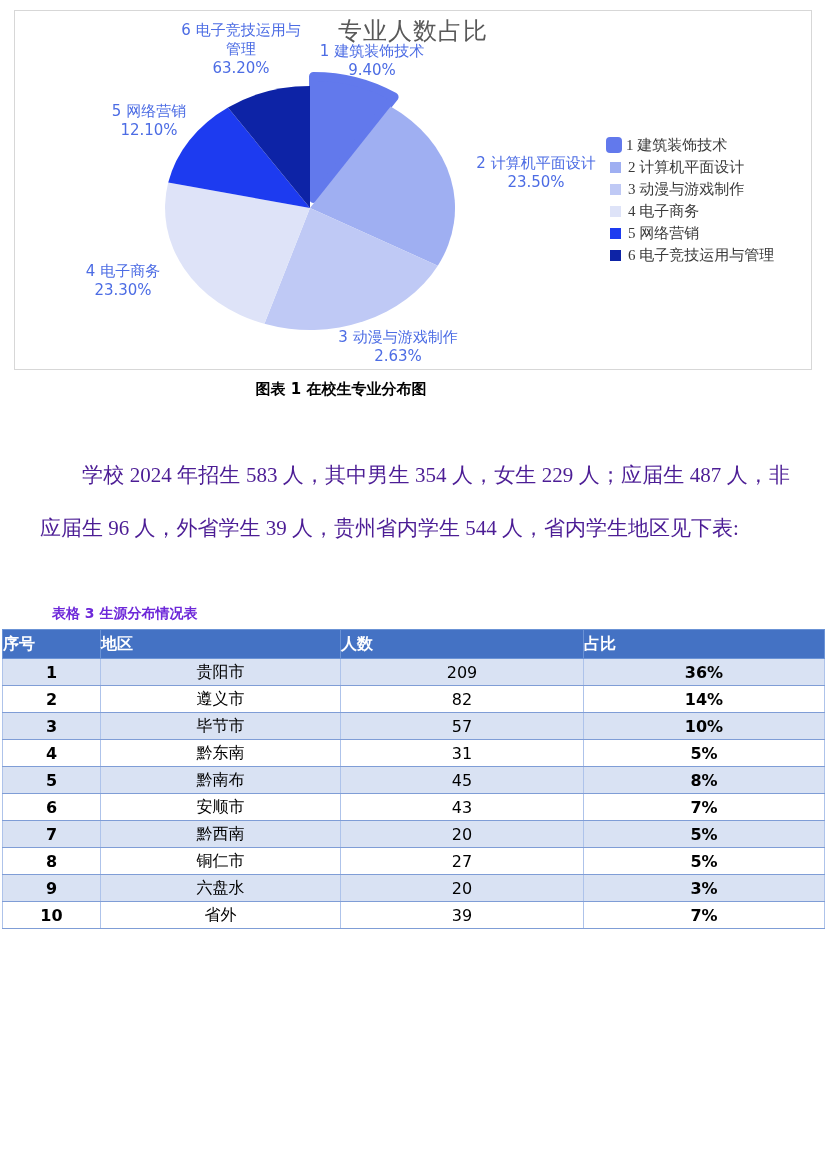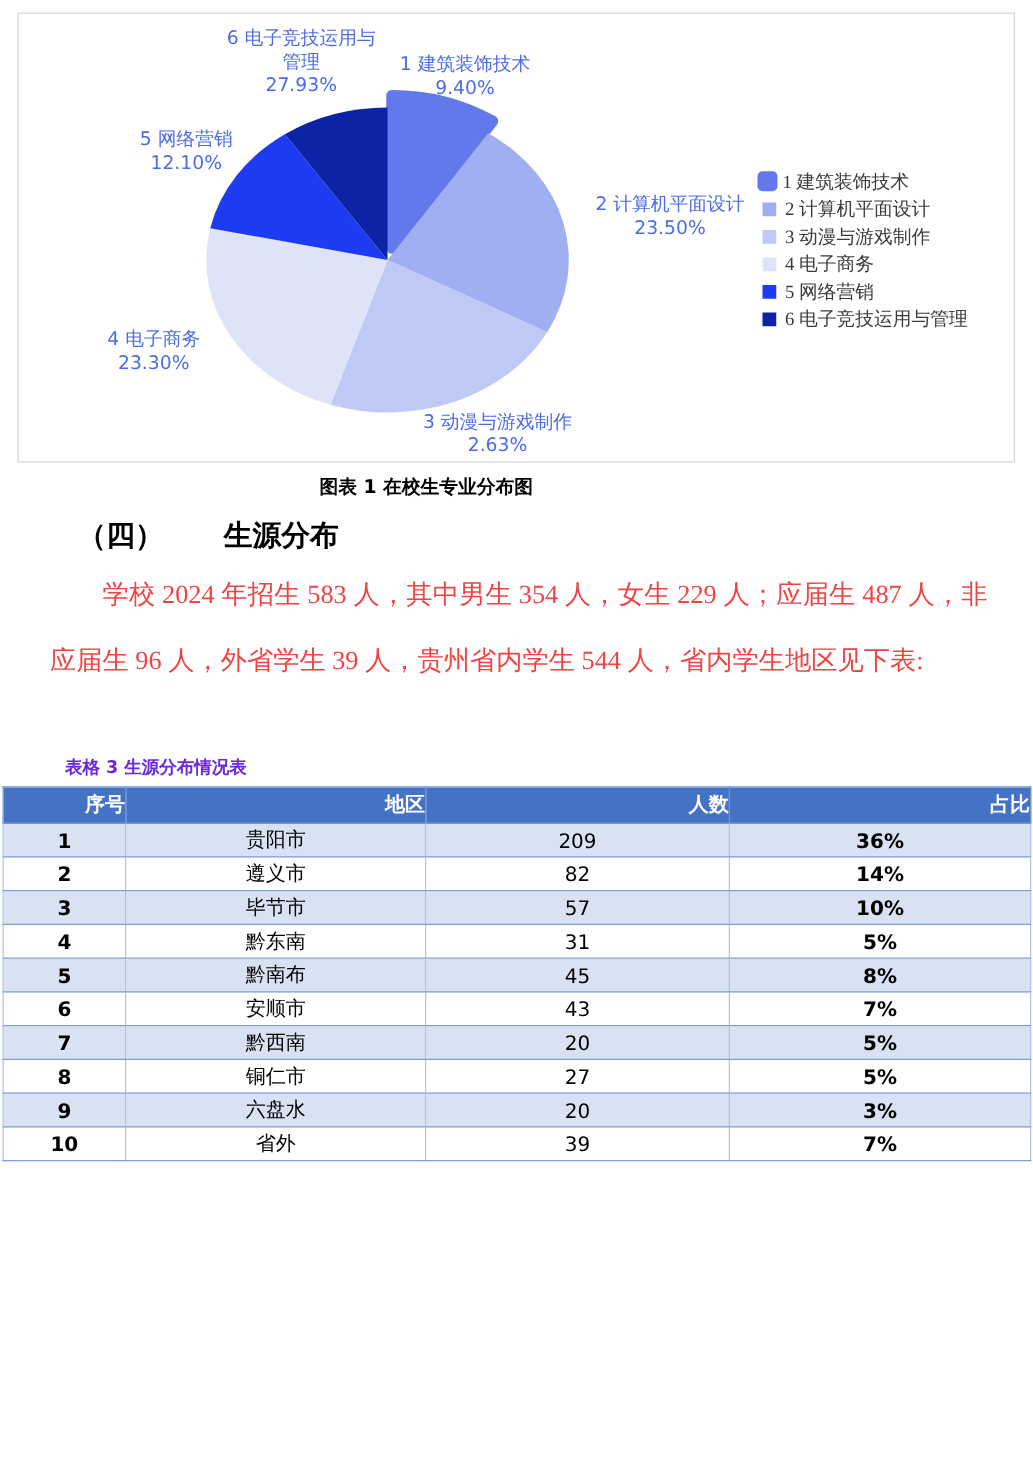--- a/index.html
+++ b/index.html
@@ -26,46 +26,47 @@
                font-family:"Liberation Serif",serif;font-size:15px;color:#3a3a3a;white-space:nowrap;}
   .legend-item .sw{width:11px;height:11px;margin:0 7px 0 5px;flex:0 0 auto;}
   .legend-item.first .sw{width:16px;height:16px;border-radius:4px;margin:0 4px 0 1px;}
 
   
   .fig-caption{position:absolute;left:0;top:380px;width:682px;text-align:center;
                font-family:"DejaVu Sans",sans-serif;font-size:15px;font-weight:bold;color:#000;}
   .sec-heading{position:absolute;left:62px;top:413px;font-size:23px;font-weight:bold;color:#000;}
   .sec-heading .sec-num{margin-right:48px;}
   .body-text{position:absolute;left:40px;top:449px;width:750px;margin:0;
-             font-size:21px;line-height:53px;text-align:justify;text-indent:2em;color:#ef4444;}
+             font-size:21px;line-height:53px;text-align:justify;text-indent:2em;color:#4c1d95;}
   .tbl-caption{position:absolute;left:52px;top:605px;
                font-family:"DejaVu Sans",sans-serif;font-size:14px;font-weight:bold;color:#6d28d9;}
 
   
   table.src{position:absolute;left:2px;top:629px;width:822px;border-collapse:collapse;
             font-family:"DejaVu Sans",sans-serif;font-size:16px;table-layout:fixed;}
   table.src th{background:#4472c4;color:#fff;font-weight:bold;height:28px;
-               border:1px solid #6b93d6;text-align:right;padding:0;}
+               border:1px solid #6b93d6;text-align:left;padding:0;}
   table.src td{height:26px;text-align:center;padding:0;
                border-top:1px solid #7f9dd6;border-bottom:1px solid #7f9dd6;
                border-left:1px solid #aec3ea;border-right:1px solid #aec3ea;}
   table.src tr.odd td{background:#d9e2f3;}
   table.src tr.even td{background:#ffffff;}
   table.src td.c0,table.src td.c3{font-weight:bold;}
   .w0{width:98px;}.w1{width:240px;}.w2{width:243px;}.w3{width:241px;}
 
   .page-footer{position:absolute;left:0;top:1141px;width:826px;text-align:center;
                font-size:14px;color:#222;}
 </style>
 </head>
 <body>
 
 <div class="page">
 
   <div class="chart-box">
+    <div class="chart-title">专业人数占比</div>
 
     <svg id="pie-svg" width="796" height="356">
         <path d="M298.5,187.4 L298.5,65.4 A145,122 0 0 1 379.1,86.0 Z" fill="#6279EC" stroke="#6279EC" stroke-width="9" stroke-linejoin="round"></path>
         <path d="M295.0,197.0 L375.6,95.6 A145,122 0 0 1 422.8,254.7 Z" fill="#9FAFF2"></path>
         <path d="M295.0,197.0 L422.8,254.7 A145,122 0 0 1 249.4,312.8 Z" fill="#BFC9F5"></path>
         <path d="M295.0,197.0 L249.4,312.8 A145,122 0 0 1 153.2,171.6 Z" fill="#DEE3F8"></path>
         <path d="M295.0,197.0 L153.2,171.6 A145,122 0 0 1 212.9,96.4 Z" fill="#1D3BF0"></path>
         <path d="M295.0,197.0 L212.9,96.4 A145,122 0 0 1 295.0,75.0 Z" fill="#0D23A6"></path>
       </svg>
 
@@ -84,21 +85,21 @@
     <div class="plabel p4">
       <div>4 电子商务</div>
       <div>23.30%</div>
     </div>
     <div class="plabel p5">
       <div>5 网络营销</div>
       <div>12.10%</div>
     </div>
     <div class="plabel p6">
       <div>6 电子竞技运用与管理</div>
-      <div>27.93%</div>
+      <div>63.20%</div>
     </div>
 
     <div class="legend" id="legend">
         <div class="legend-item first">
           <span class="sw" style="background: rgb(98, 121, 236);"></span>
           <span>1 建筑装饰技术</span>
         </div>
         <div class="legend-item">
           <span class="sw" style="background: rgb(159, 175, 242);"></span>
           <span>2 计算机平面设计</span>
@@ -117,23 +118,20 @@
         </div>
         <div class="legend-item">
           <span class="sw" style="background: rgb(13, 35, 166);"></span>
           <span>6 电子竞技运用与管理</span>
         </div>
       </div>
   </div>
 
   <div class="fig-caption">图表 1 在校生专业分布图</div>
 
-  <div class="sec-heading">
-    <span class="sec-num">（四）</span><span>生源分布</span>
-  </div>
 
   <p class="body-text">学校 2024 年招生 583 人，其中男生 354 人，女生 229 人；应届生 487 人，非应届生 96 人，外省学生 39 人，贵州省内学生 544 人，省内学生地区见下表:</p>
 
   <div class="tbl-caption">表格 3 生源分布情况表</div>
 
   <table class="src">
     <colgroup>
         <col class="w0">
         <col class="w1">
         <col class="w2">

